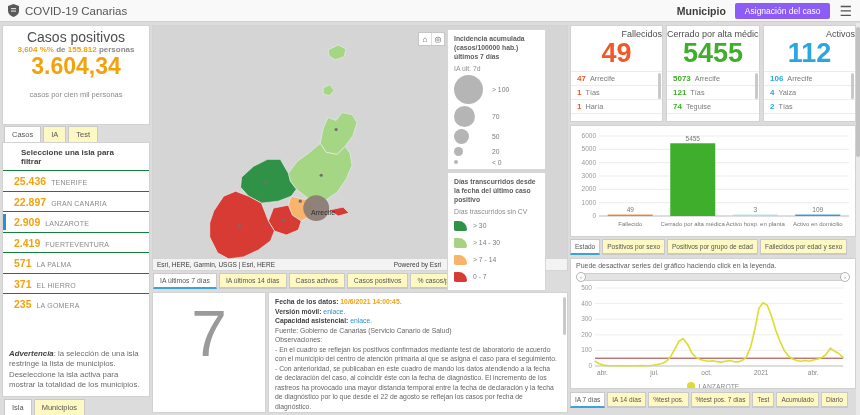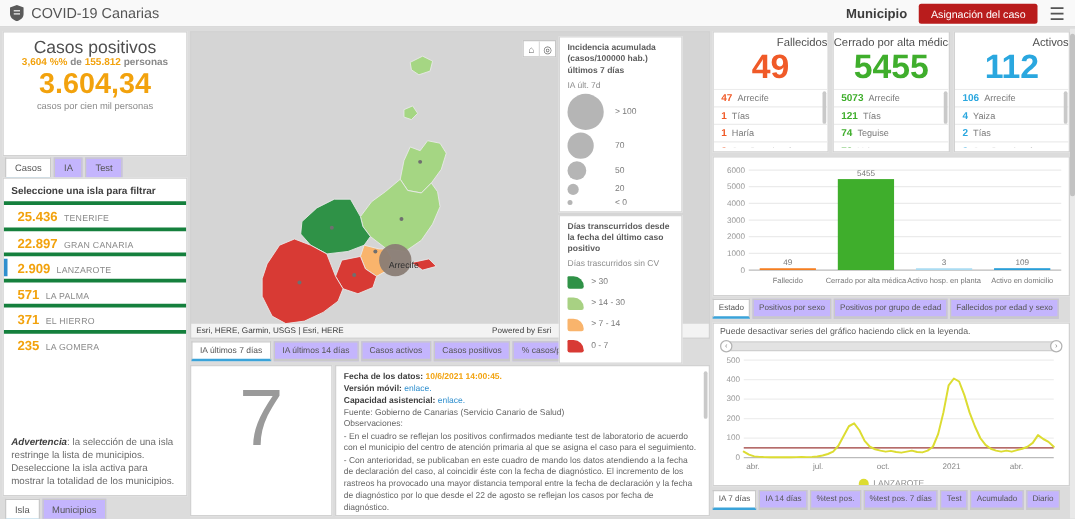--- a/index.html
+++ b/index.html
@@ -5,39 +5,39 @@
 *{margin:0;padding:0;box-sizing:border-box;}
 html,body{width:860px;height:415px;}
 body{font-family:"Liberation Sans",sans-serif;background:#dcdcdc;overflow:hidden;}
 .app{position:relative;width:860px;height:415px;background:#dcdcdc;overflow:hidden;}
 svg{font-family:"Liberation Sans",sans-serif;}
 
 .hdr{position:absolute;top:0;left:0;right:0;height:22px;background:#f9f9f9;border-bottom:1px solid #cfcfcf;display:flex;align-items:center;padding:0 8px;z-index:20;}
 .hdr-title{font-size:11.5px;color:#555;margin-left:6px;}
 .hdr-right{margin-left:auto;display:flex;align-items:center;gap:9px;}
 .hdr-muni{font-size:10.5px;font-weight:bold;color:#3d3d3d;}
-.hdr-btn{font-size:8.5px;color:#fff;background:#b91c1c;padding:3px 10px;border-radius:2px;border:none;cursor:pointer;}
+.hdr-btn{font-size:8.5px;color:#fff;background:#8b5cf6;padding:3px 10px;border-radius:2px;border:none;cursor:pointer;}
 .hdr-menu{font-size:14px;color:#555;cursor:pointer;line-height:1;}
 
 .panel{position:absolute;background:#fff;border:1px solid #d2d2d2;}
 .tabbar{position:absolute;display:flex;gap:2px;align-items:stretch;}
-.tab{font-size:7.5px;color:#555;background:#c4b5fd;border:1px solid #c9c9c9;border-bottom:2px solid #c9c9c9;padding:3px 7px;white-space:nowrap;cursor:pointer;}
+.tab{font-size:7.5px;color:#555;background:#fef9c3;border:1px solid #c9c9c9;border-bottom:2px solid #c9c9c9;padding:3px 7px;white-space:nowrap;cursor:pointer;}
 .tab.active{background:#fff;border-bottom:2px solid #3aa3d9;}
 
 .pos-panel{left:2px;top:25px;width:148px;height:100px;text-align:center;overflow:hidden;}
 .pos-title{font-size:14px;color:#4e4e4e;padding-top:3px;}
 .pos-total{font-size:30px;font-weight:bold;color:#f2a20d;line-height:1.05;}
 .pos-pct{font-size:8px;color:#8a8a8a;font-weight:bold;}
 .pos-pct b{color:#f2a20d;}
 .pos-rate{font-size:23px;font-weight:bold;color:#f2a20d;line-height:1.1;}
-.pos-caption{font-size:7.5px;color:#8a8a8a;margin-top:1px;}
+.pos-caption{font-size:7.5px;color:#8a8a8a;margin-top:11px;}
 
 .isl-panel{left:2px;top:142px;width:148px;height:255px;overflow:hidden;}
-.isl-title{font-size:8px;font-weight:bold;color:#3f3f3f;padding:5px 6px 4px;}
-.isl-row{position:relative;display:flex;align-items:baseline;gap:5px;height:20.5px;border-top:3px solid #15803d;padding:4px 4px 0 11px;cursor:pointer;}
+.isl-title{font-size:8px;font-weight:bold;color:#3f3f3f;padding:5px 18px 4px;}
+.isl-row{position:relative;display:flex;align-items:baseline;gap:5px;height:20.5px;border-top:1px solid #15803d;padding:4px 4px 0 11px;cursor:pointer;}
 .isl-row.sel::before{content:'';position:absolute;left:0;top:2px;bottom:2px;width:3px;background:#2f8fce;}
 .isl-val{font-size:10.5px;font-weight:bold;color:#f2a20d;}
 .isl-name{font-size:7px;color:#8a8a8a;letter-spacing:.2px;}
 .isl-warn{position:absolute;left:6px;right:6px;bottom:5px;font-size:7.8px;color:#6b6b6b;line-height:1.35;}
 .isl-warn b{color:#3f3f3f;font-style:italic;}
 
 .map-panel{left:152px;top:25px;width:416px;height:246px;background:#d5d5d5;}
 .map-svg{position:absolute;inset:0;}
 .map-controls{position:absolute;left:265px;top:6px;width:27px;height:14px;background:#fff;border:1px solid #c6c6c6;display:flex;z-index:4;}
 .map-controls span{flex:1;display:flex;align-items:center;justify-content:center;font-size:8px;color:#5a5a5a;cursor:pointer;}
@@ -137,20 +137,24 @@
       <span class="isl-val">25.436</span>
       <span class="isl-name">TENERIFE</span>
     </div>
     <div class="isl-row">
       <span class="isl-val">22.897</span>
       <span class="isl-name">GRAN CANARIA</span>
     </div>
     <div class="isl-row sel">
       <span class="isl-val">2.909</span>
       <span class="isl-name">LANZAROTE</span>
+    </div>
+    <div class="isl-row">
+      <span class="isl-val">2.419</span>
+      <span class="isl-name">FUERTEVENTURA</span>
     </div>
     <div class="isl-row">
       <span class="isl-val">571</span>
       <span class="isl-name">LA PALMA</span>
     </div>
     <div class="isl-row">
       <span class="isl-val">371</span>
       <span class="isl-name">EL HIERRO</span>
     </div>
     <div class="isl-row">

